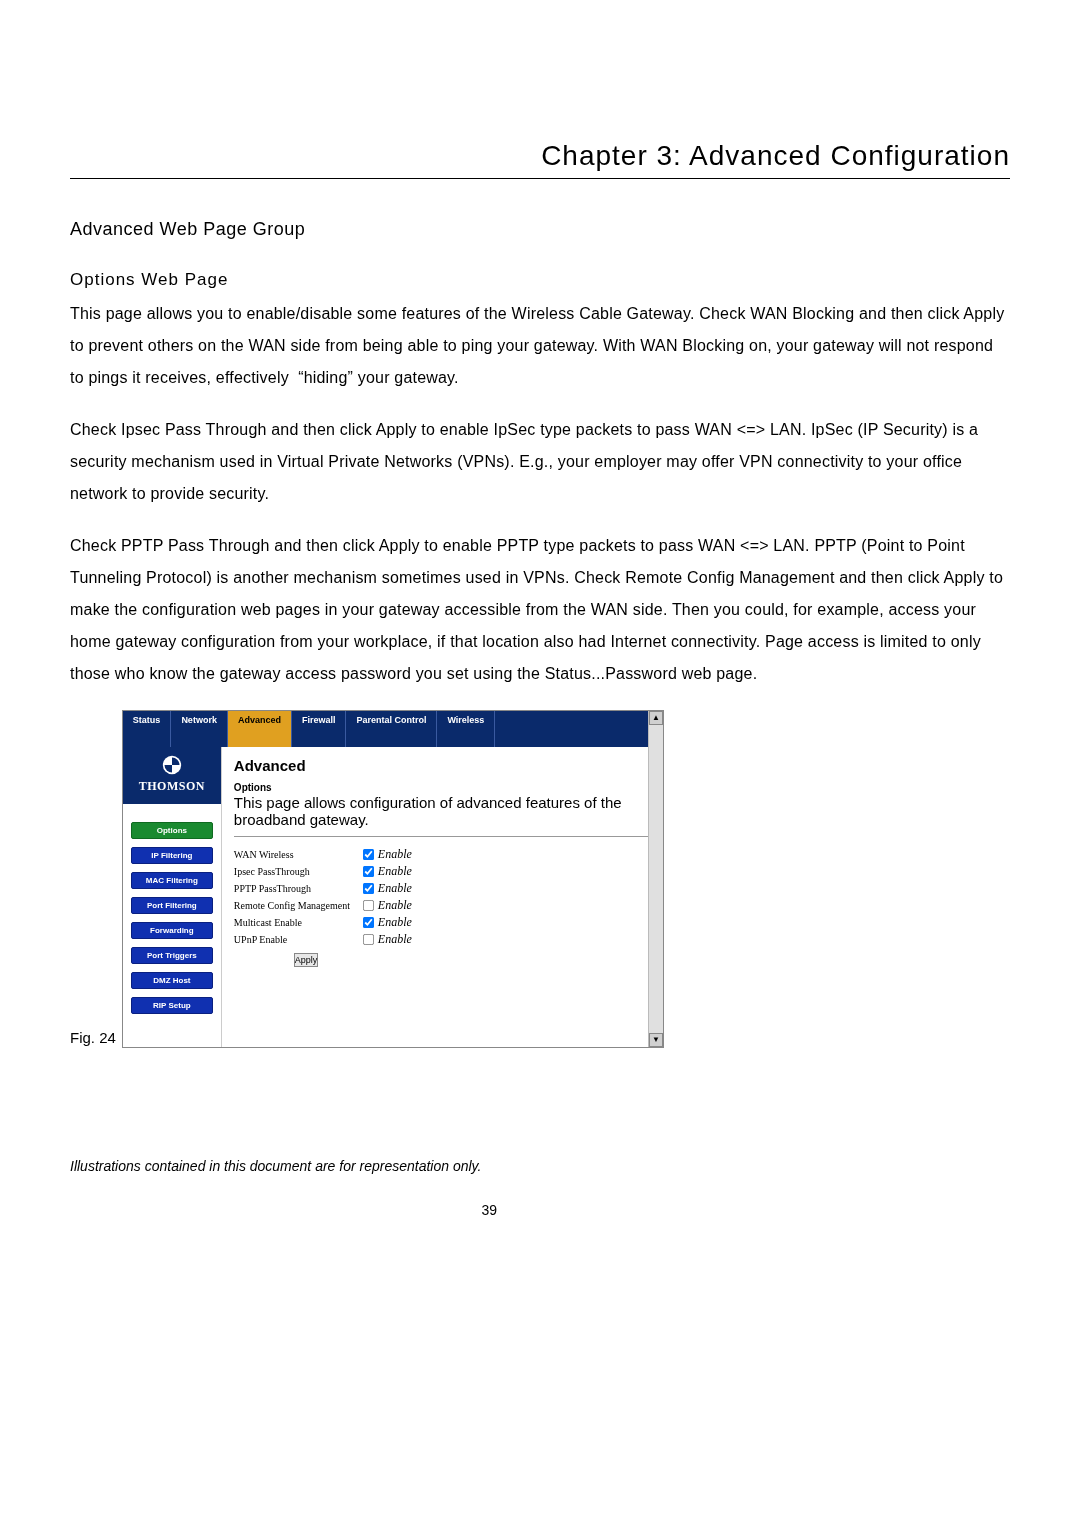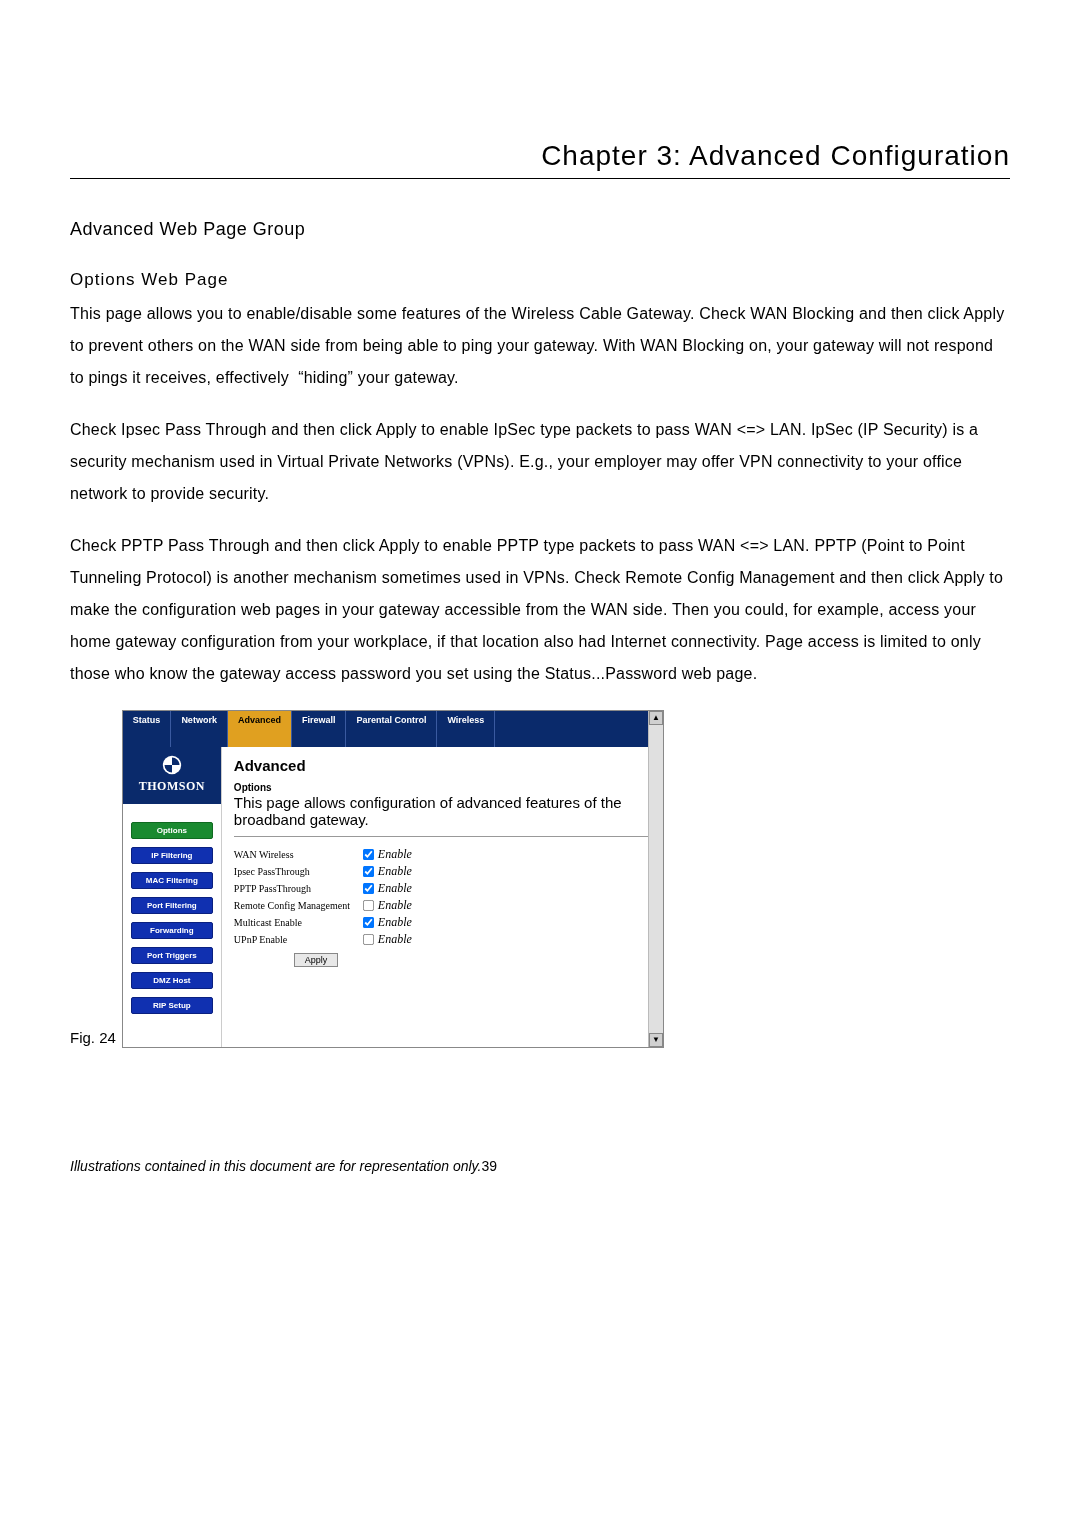--- a/index.html
+++ b/index.html
@@ -171,21 +171,21 @@
     margin: 0 3px 0 0;
     transform: scale(0.85);
   }
   .opt-enable {
     font-style: italic;
     font-family: "Times New Roman", serif;
     font-size: 12px;
   }
   .apply-btn {
     font-size: 9px;
-    padding: 1px 10px;
+    padding: 1px 0;
     margin: 4px 0 0 60px;
     background: #e8e8e8;
     border: 1px solid #888;
     cursor: pointer;
   }
   .scrollbar {
     position: absolute;
     right: 0;
     top: 0;
     bottom: 0;
@@ -204,21 +204,21 @@
     cursor: pointer;
   }
   .scroll-arrow.bottom { position: absolute; bottom: 0; left: 0; right: 0; }
   .footer {
     margin-top: 110px;
     display: flex;
     justify-content: flex-start;
     font-size: 14px;
     font-style: italic;
   }
-  .footer .pn { font-style: normal; }
+  .footer .pn { font-style: normal; margin-top: 44px; }
 </style>
 </head>
 <body>
 
 <div class="page">
 
   <div class="chapter-title">Chapter 3: Advanced Configuration</div>
   <hr class="hr">
 
   <div class="h2">Advanced Web Page Group</div>

